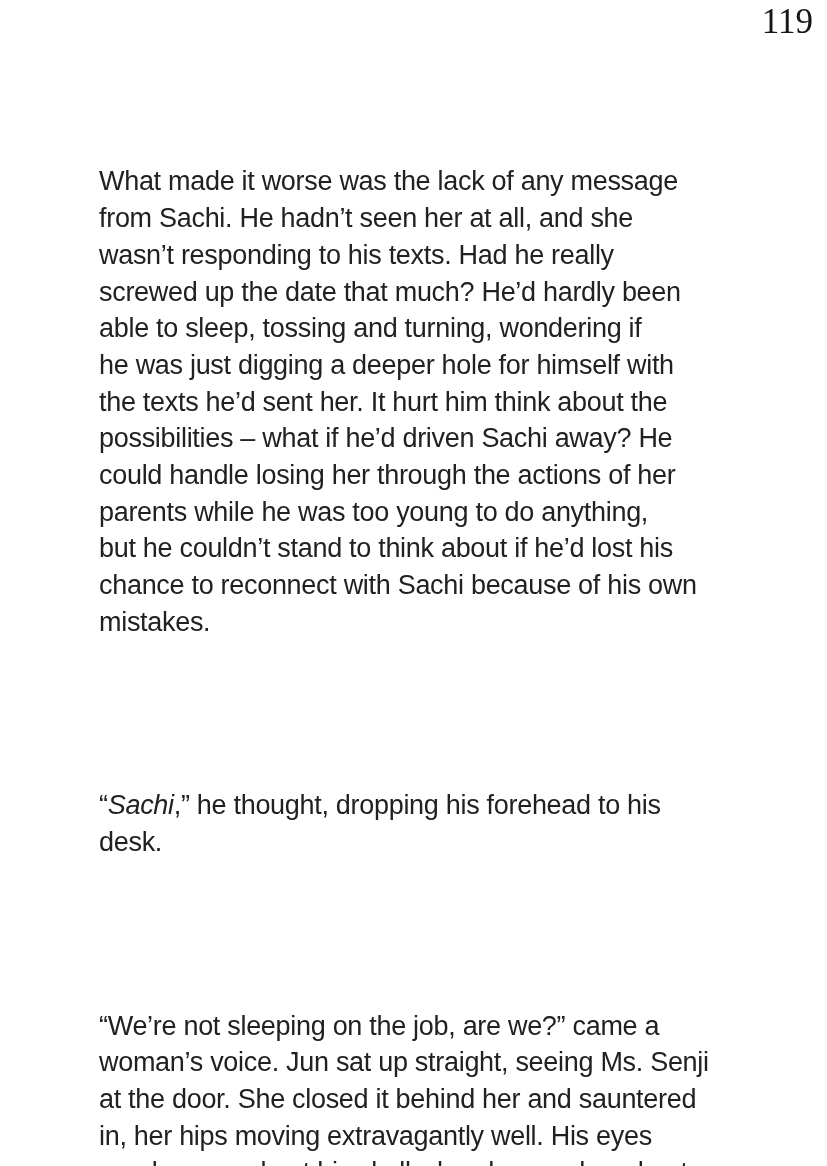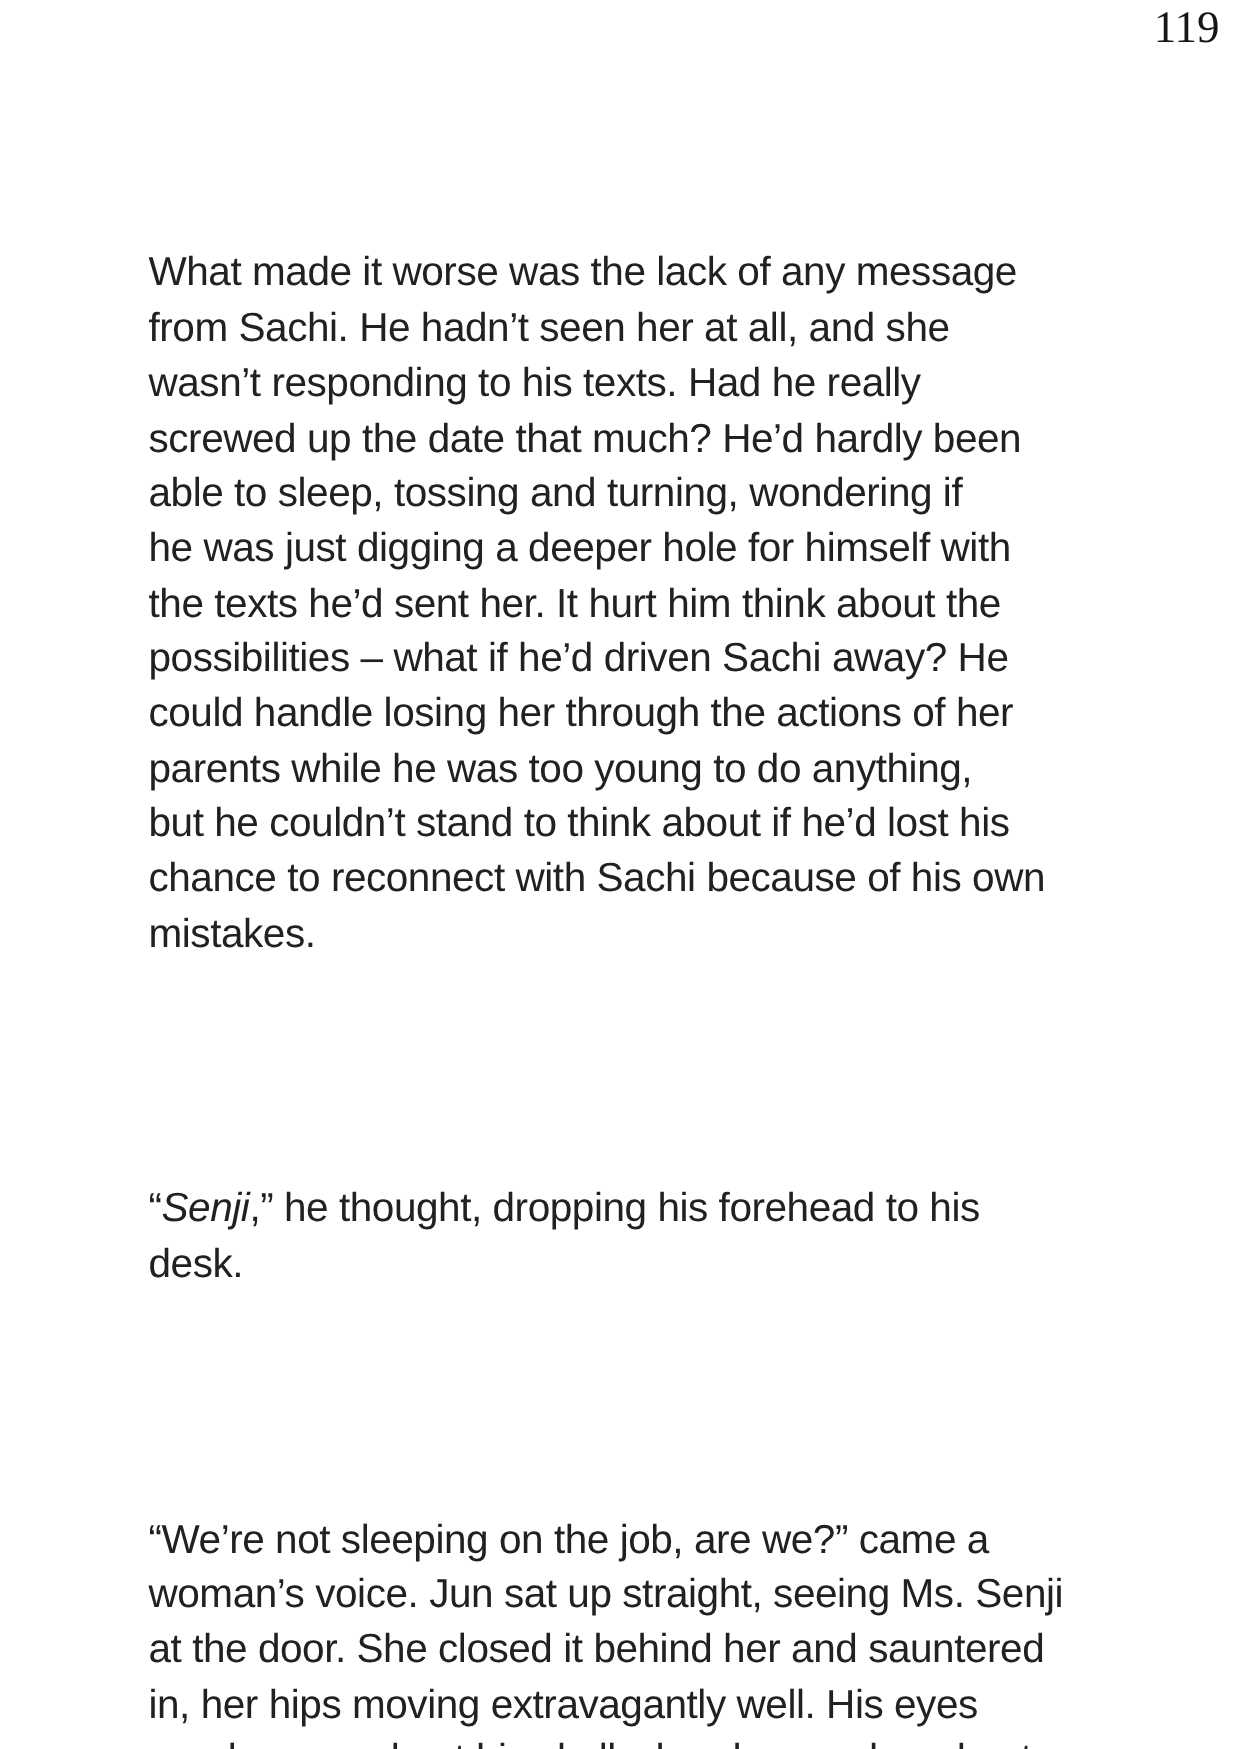--- a/index.html
+++ b/index.html
@@ -12,21 +12,21 @@
     width: 827px;
     height: 1166px;
     background: #ffffff;
     overflow: hidden;
   }
   .page-number {
     position: absolute;
     top: 2px;
     right: 14px;
     font-family: "Liberation Serif", serif;
-    font-size: 30px;
+    font-size: 35px;
     color: #161616;
   }
   .text-block {
     position: absolute;
     left: 99px;
     top: 90px;
     font-family: "Liberation Sans", sans-serif;
     font-size: 27px;
     line-height: 36.7px;
     letter-spacing: -0.3px;
@@ -57,21 +57,21 @@
 able to sleep, tossing and turning, wondering if
 he was just digging a deeper hole for himself with
 the texts he’d sent her. It hurt him think about the
 possibilities – what if he’d driven Sachi away? He
 could handle losing her through the actions of her
 parents while he was too young to do anything,
 but he couldn’t stand to think about if he’d lost his
 chance to reconnect with Sachi because of his own
 mistakes.</p>
 
-    <p class="para"><span>“</span><span class="italic">Senji</span><span>,” he thought, dropping his forehead to his
+    <p class="para"><span>“</span><span class="italic">Sachi</span><span>,” he thought, dropping his forehead to his
 desk.</span></p>
 
     <p class="para">“We’re not sleeping on the job, are we?” came a
 woman’s voice. Jun sat up straight, seeing Ms. Senji
 at the door. She closed it behind her and sauntered
 in, her hips moving extravagantly well. His eyes
 nearly popped out his skull when he saw her chest,
 her shirt unbuttoned nearly halfway down, her bra
 conspicuous in its absence. Dragging a chair from
 another desk, Ms. Senji flipped it around and sat

